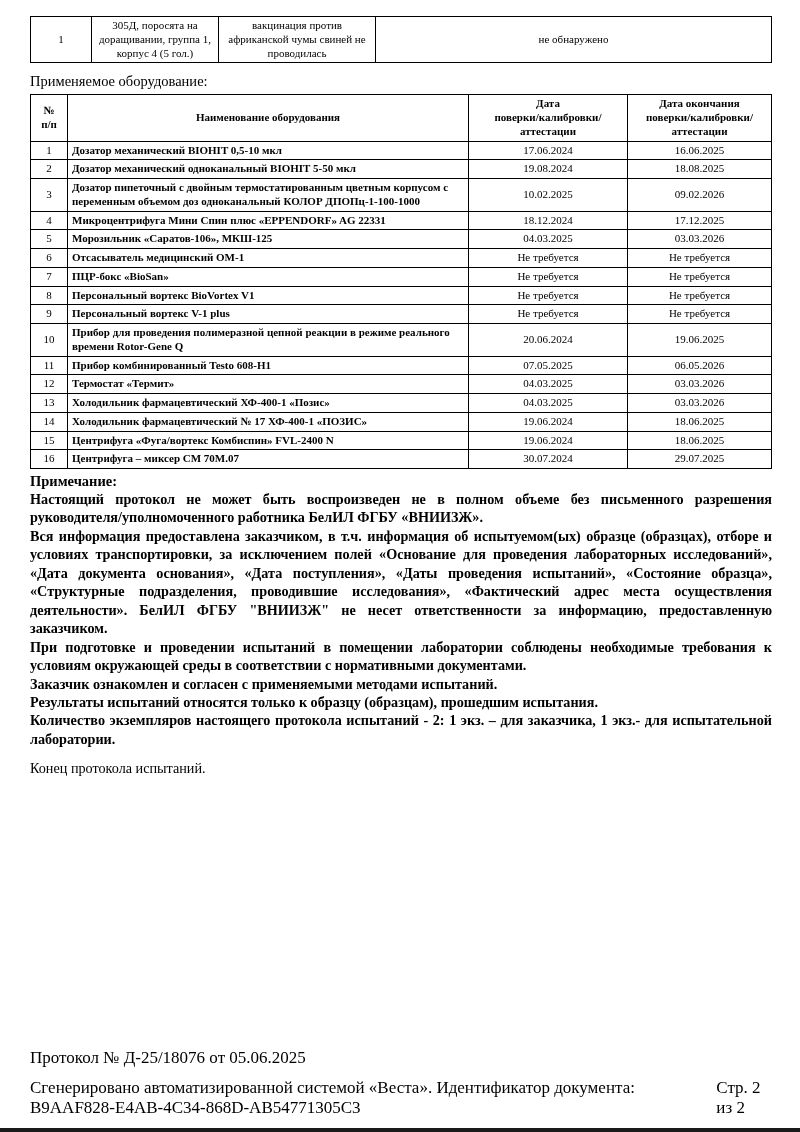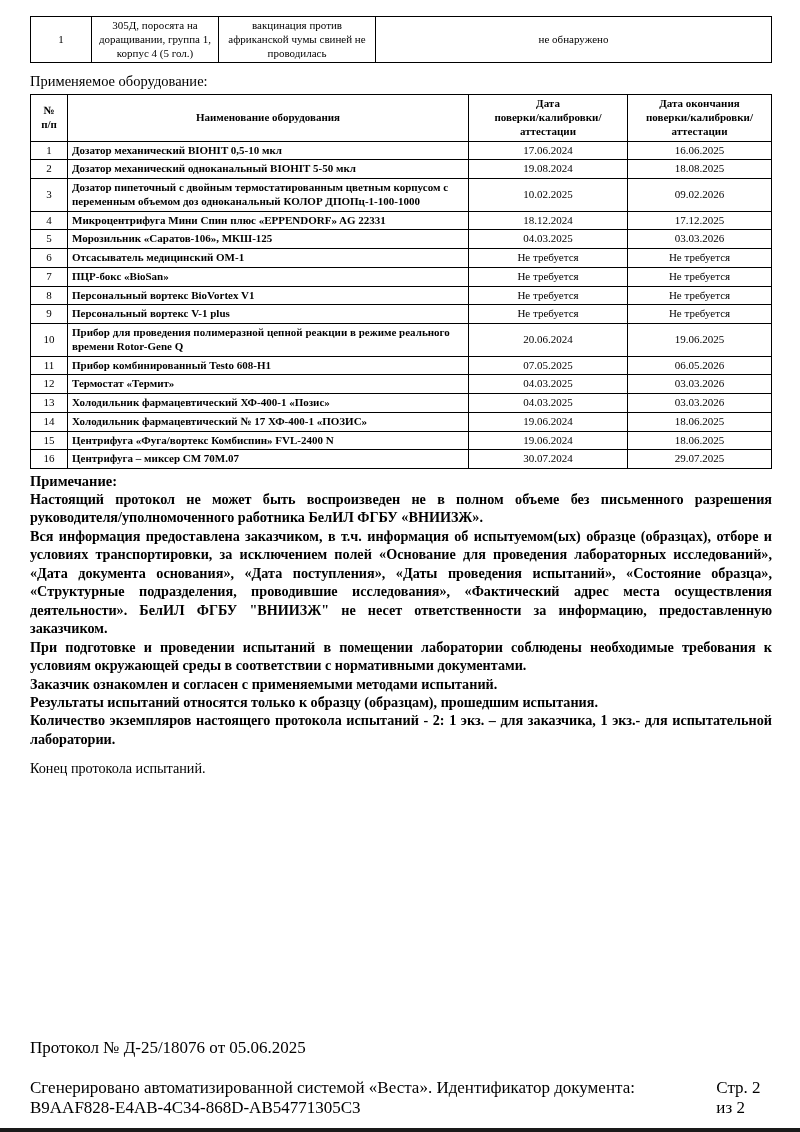--- a/index.html
+++ b/index.html
@@ -93,21 +93,21 @@
   .page-footer {
     position: absolute;
     left: 30px;
     right: 28px;
     bottom: 14px;
     font-size: 17px;
   }
   .footer-row2 {
     display: flex;
     justify-content: space-between;
-    margin-top: 20px;
+    margin-top: 10px;
     gap: 8px;
   }
   .bottom-strip {
     position: absolute;
     left: 0;
     right: 0;
     bottom: 0;
     height: 4px;
     background: #1a1a1a;
   }

